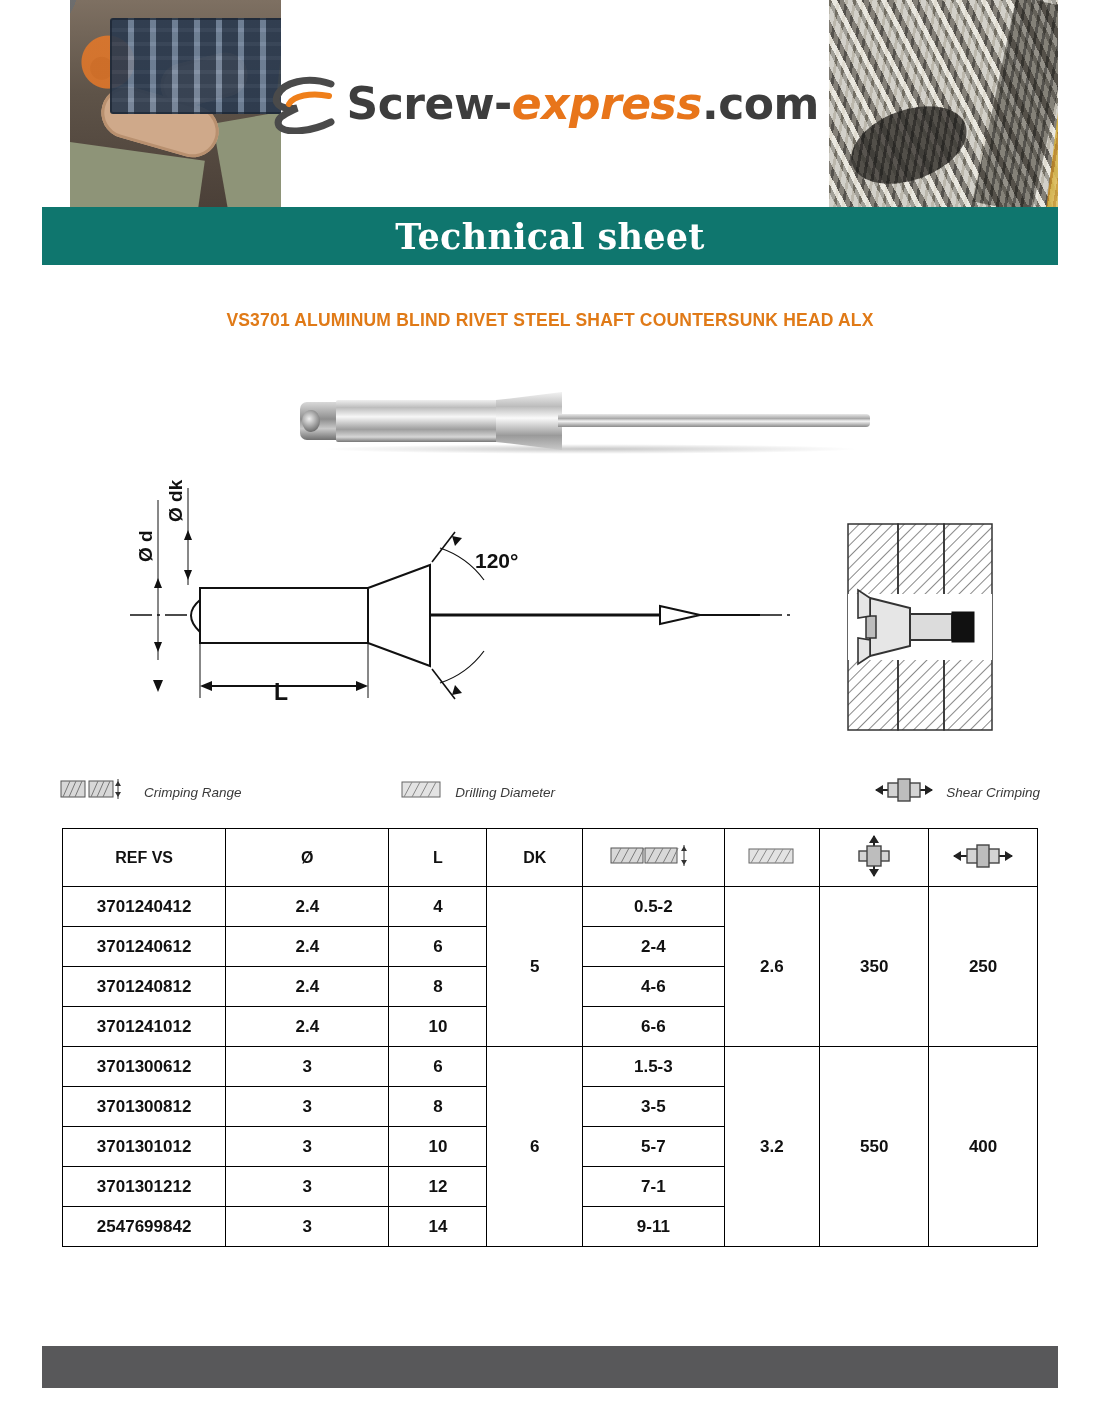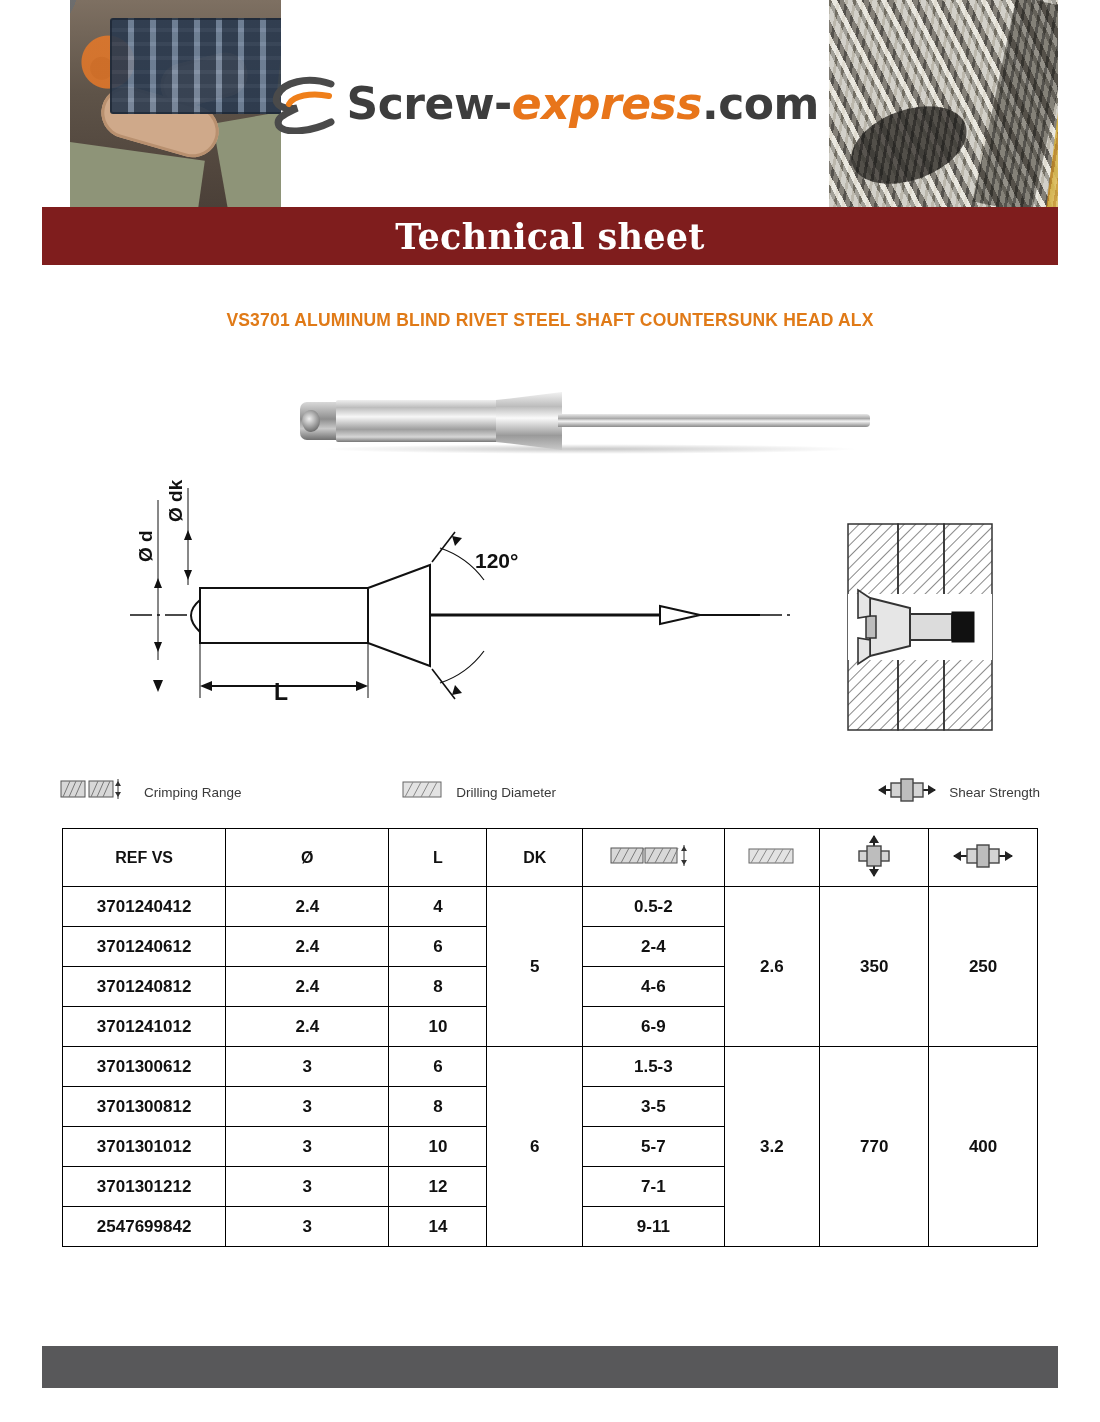--- a/index.html
+++ b/index.html
@@ -112,21 +112,21 @@
     font-family: "DejaVu Sans", sans-serif;
   }
   .logo-text .a { color: #3d3d3d; }
   .logo-text .b { color: #e8751a; font-style: italic; }
   .logo-text .c { color: #3d3d3d; }
 
   
   .title-bar {
     position: absolute;
     left: 42px; top: 207px; width: 1016px; height: 58px;
-    background: #7f1d1d;
+    background: #0f766e;
     display: flex; align-items: center; justify-content: center;
   }
   .title-bar .t {
     color: #ffffff;
     font-size: 35px;
     font-weight: bold;
     font-family: "DejaVu Serif", serif;
     letter-spacing: 0.3px;
   }
 
@@ -176,21 +176,21 @@
     background: radial-gradient(ellipse at center, rgba(0,0,0,.22), rgba(0,0,0,0) 70%);
   }
 
   
   .drawing { position:absolute; left:60px; top:470px; width:820px; height:290px; }
   .section-pic { position:absolute; left:840px; top:520px; width:160px; height:215px; }
 
   
   .legend {
     position:absolute; left:60px; top:766px; width:980px; height:52px;
-    display:flex; align-items:center;
+    display:flex; align-items:center;font-style:italic;
   }
   .legend-item { display:flex; align-items:center; gap:12px; }
   .legend-item .lbl { font-size: 13.5px; color:#3a3a3a; }
   .legend-sp { flex: 1; }
 
   
   .tbl-wrap { position:absolute; left:62px; top:828px; width:976px; }
   table.spec {
     border-collapse: collapse;
     width: 976px;
@@ -409,21 +409,21 @@
     <div class="legend-item">
       <span>
         <svg width="60" height="30" viewBox="0 0 60 30">
           <line x1="2" y1="15" x2="58" y2="15" stroke="#222" stroke-width="2"></line>
           <path d="M1 15 l8 -5 l0 10 z" fill="#222"></path>
           <path d="M59 15 l-8 -5 l0 10 z" fill="#222"></path>
           <rect x="14" y="8" width="32" height="14" fill="#d4d4d4" stroke="#444" stroke-width="1.4"></rect>
           <rect x="24" y="4" width="12" height="22" fill="#bdbdbd" stroke="#444" stroke-width="1.4"></rect>
         </svg>
       </span>
-      <span class="lbl">Shear Strength</span>
+      <span class="lbl">Shear Crimping</span>
     </div>
   </div>
 
   <div class="tbl-wrap">
     <table class="spec">
       <colgroup>
         <col class="col1">
           <col class="col2">
           <col class="col3">
           <col class="col4">
@@ -518,31 +518,31 @@
         <tr>
           <td>3701240812</td>
           <td>2.4</td>
           <td>8</td>
           <td>4-6</td>
         </tr>
         <tr>
           <td>3701241012</td>
           <td>2.4</td>
           <td>10</td>
-          <td>6-9</td>
+          <td>6-6</td>
         </tr>
 
         <tr>
           <td>3701300612</td>
           <td>3</td>
           <td>6</td>
           <td rowspan="5">6</td>
           <td>1.5-3</td>
           <td rowspan="5">3.2</td>
-          <td rowspan="5">770</td>
+          <td rowspan="5">550</td>
           <td rowspan="5">400</td>
         </tr>
         <tr>
           <td>3701300812</td>
           <td>3</td>
           <td>8</td>
           <td>3-5</td>
         </tr>
         <tr>
           <td>3701301012</td>

